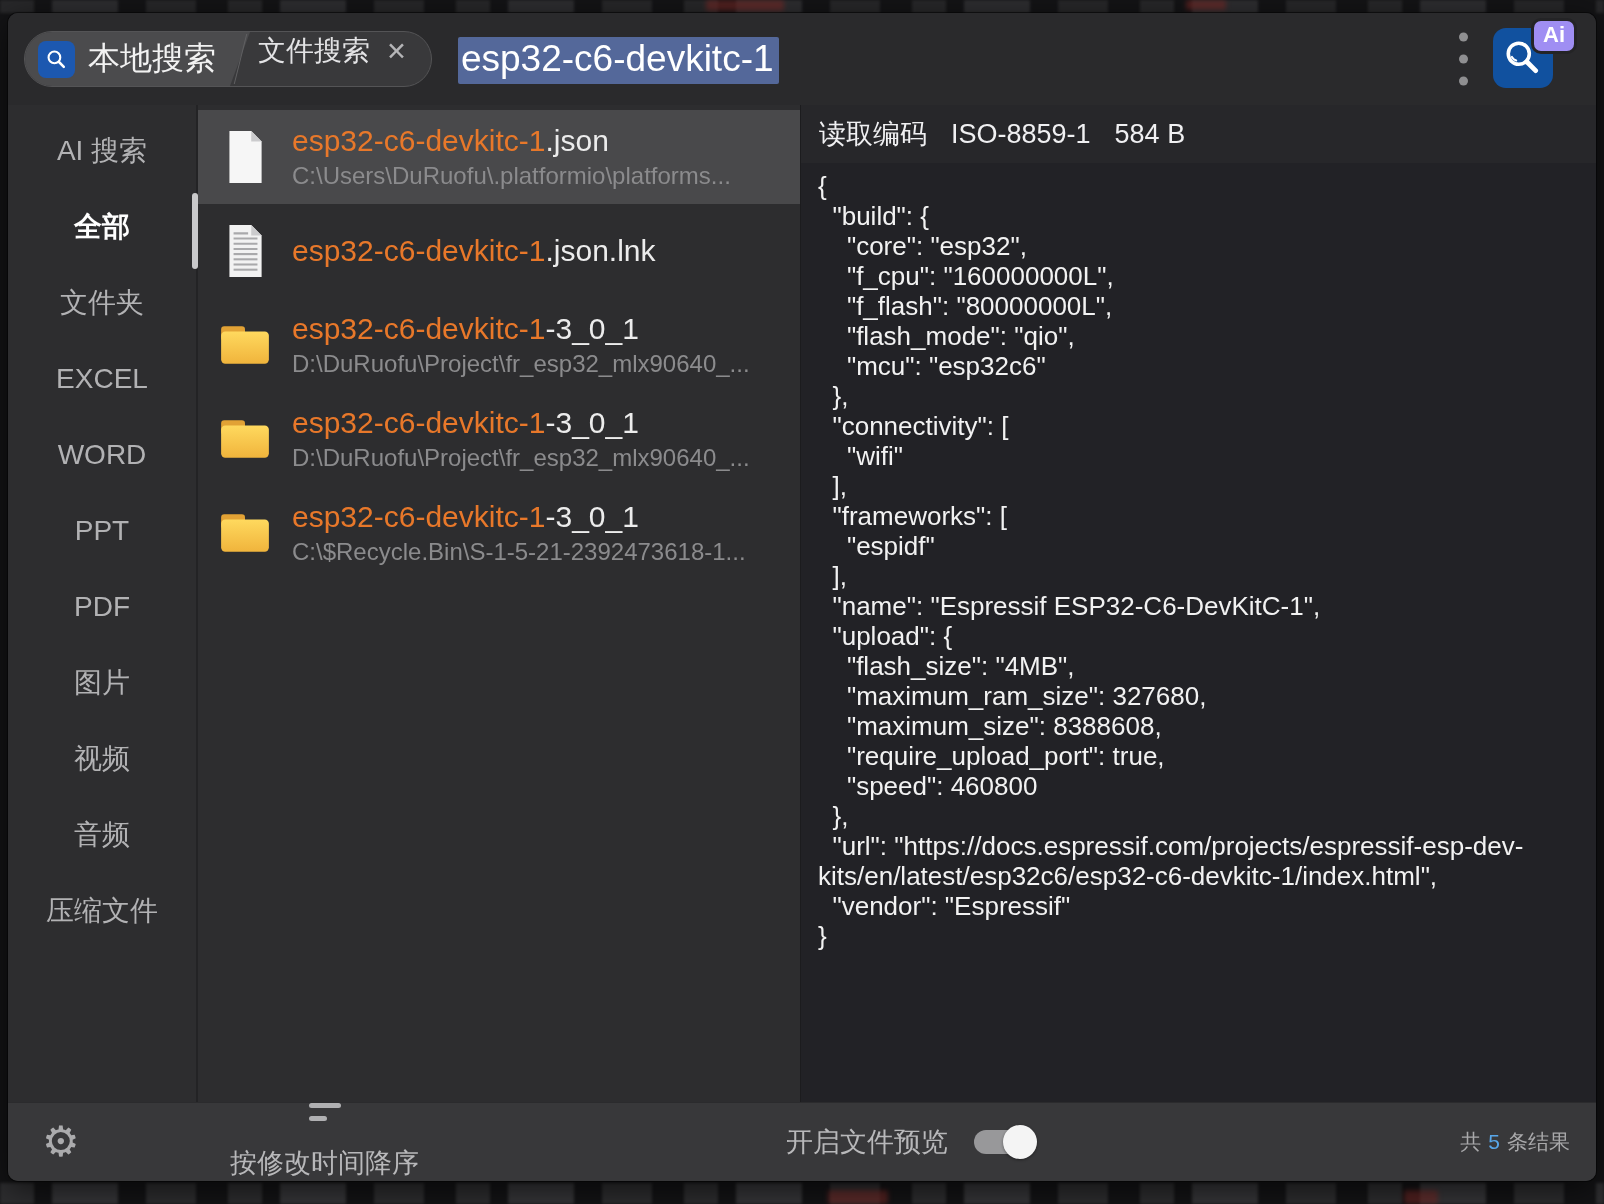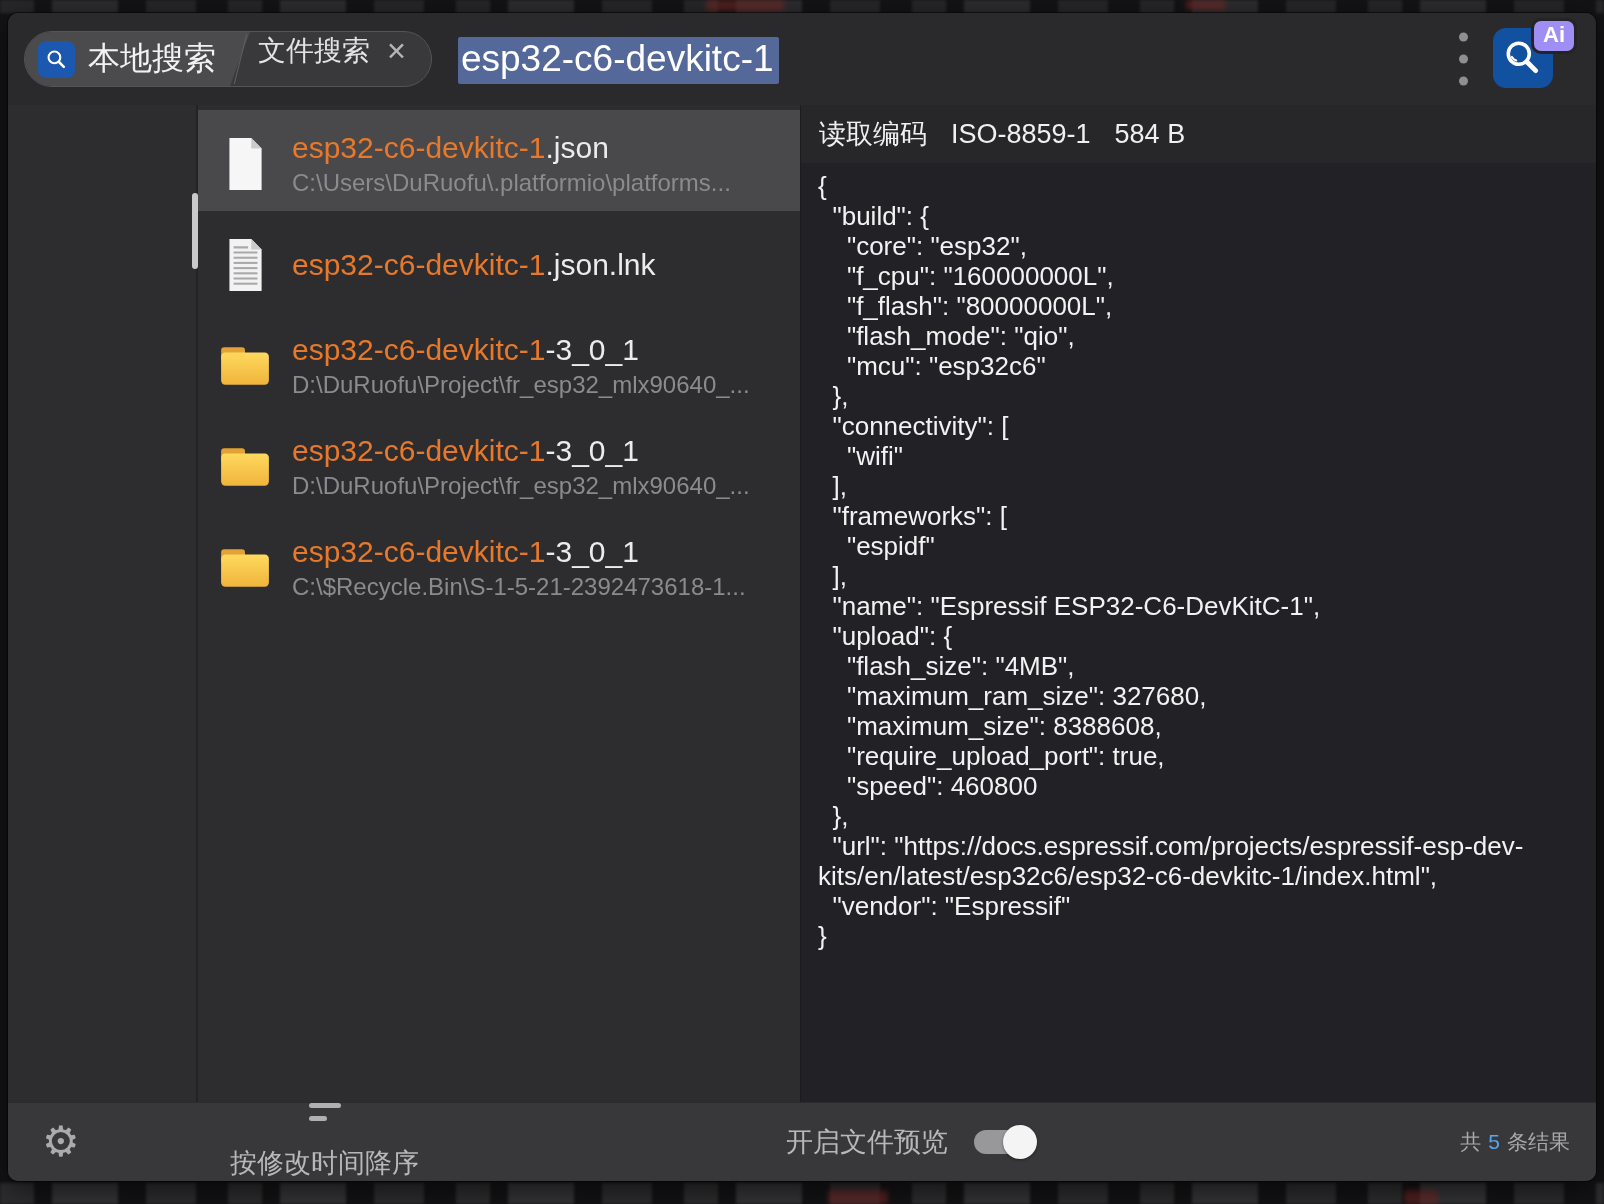--- a/index.html
+++ b/index.html
@@ -85,21 +85,21 @@
 
   .sidebar {
     flex:0 0 188px; background:#2d2d2f; position:relative;
     padding-top:8px; border-right:2px solid #232325;
   }
   .side-item { height:76px; display:flex; align-items:center; justify-content:center; color:#b2b2b4; font-size:28px; cursor:default; }
   .side-item.active { color:#ffffff; font-weight:bold; }
   .side-thumb { position:absolute; right:-2px; top:88px; width:6px; height:76px; background:#c9c9cb; border-radius:3px; }
 
   .list { flex:0 0 602px; background:#2d2d2f; padding-top:5px; min-width:0; }
-  .row { height:94px; display:flex; align-items:center; gap:20px; padding:7px 12px 0 20px; }
+  .row { height:94px; display:flex; align-items:center; gap:20px; padding:0 12px 0 20px; }
   .row.selected { background:#49494b; }
   .row-icon { flex:0 0 54px; width:54px; height:54px; display:flex; align-items:center; justify-content:center; }
   .row-icon svg { display:block; }
   .row-text { min-width:0; }
   .row-name { font-size:30px; line-height:1.15; white-space:nowrap; }
   .row-name .hl { color:#e8782a; }
   .row-name .rest { color:#ececec; }
   .row-path { font-size:24px; color:#8b8b8d; margin-top:3px; white-space:nowrap; overflow:hidden; }
 
   .preview { flex:1; background:#222226; display:flex; flex-direction:column; min-width:0; border-left:1px solid #1c1c1e; }
@@ -172,20 +172,33 @@
         <path d="M8.5 18 a7.5 7.5 0 0 0 4 3.4" fill="none" stroke="#ffffff" stroke-width="2" stroke-linecap="round"></path>
         <line x1="22.6" y1="22.6" x2="31" y2="31" stroke="#ffffff" stroke-width="4.6" stroke-linecap="round"></line>
       </svg>
       <span class="ai-badge">Ai</span>
     </div>
   </div>
 
   <div class="body">
 
     <nav class="sidebar">
+      <div id="sidebar-nav">
+          <div class="side-item">AI 搜索</div>
+          <div class="side-item active">全部</div>
+          <div class="side-item">文件夹</div>
+          <div class="side-item">EXCEL</div>
+          <div class="side-item">WORD</div>
+          <div class="side-item">PPT</div>
+          <div class="side-item">PDF</div>
+          <div class="side-item">图片</div>
+          <div class="side-item">视频</div>
+          <div class="side-item">音频</div>
+          <div class="side-item">压缩文件</div>
+        </div>
       <div class="side-thumb"></div>
     </nav>
 
     <div class="list" id="results-list">
         <div class="row selected">
           <span class="row-icon">
   <svg width="46" height="54" viewBox="0 0 44 52">
     <path d="M7 1 h21 l10 10 v40 h-31 z" fill="#f6f6f6"></path>
     <path d="M28 1 l10 10 h-10 z" fill="#cbcbcd"></path>
   </svg>

